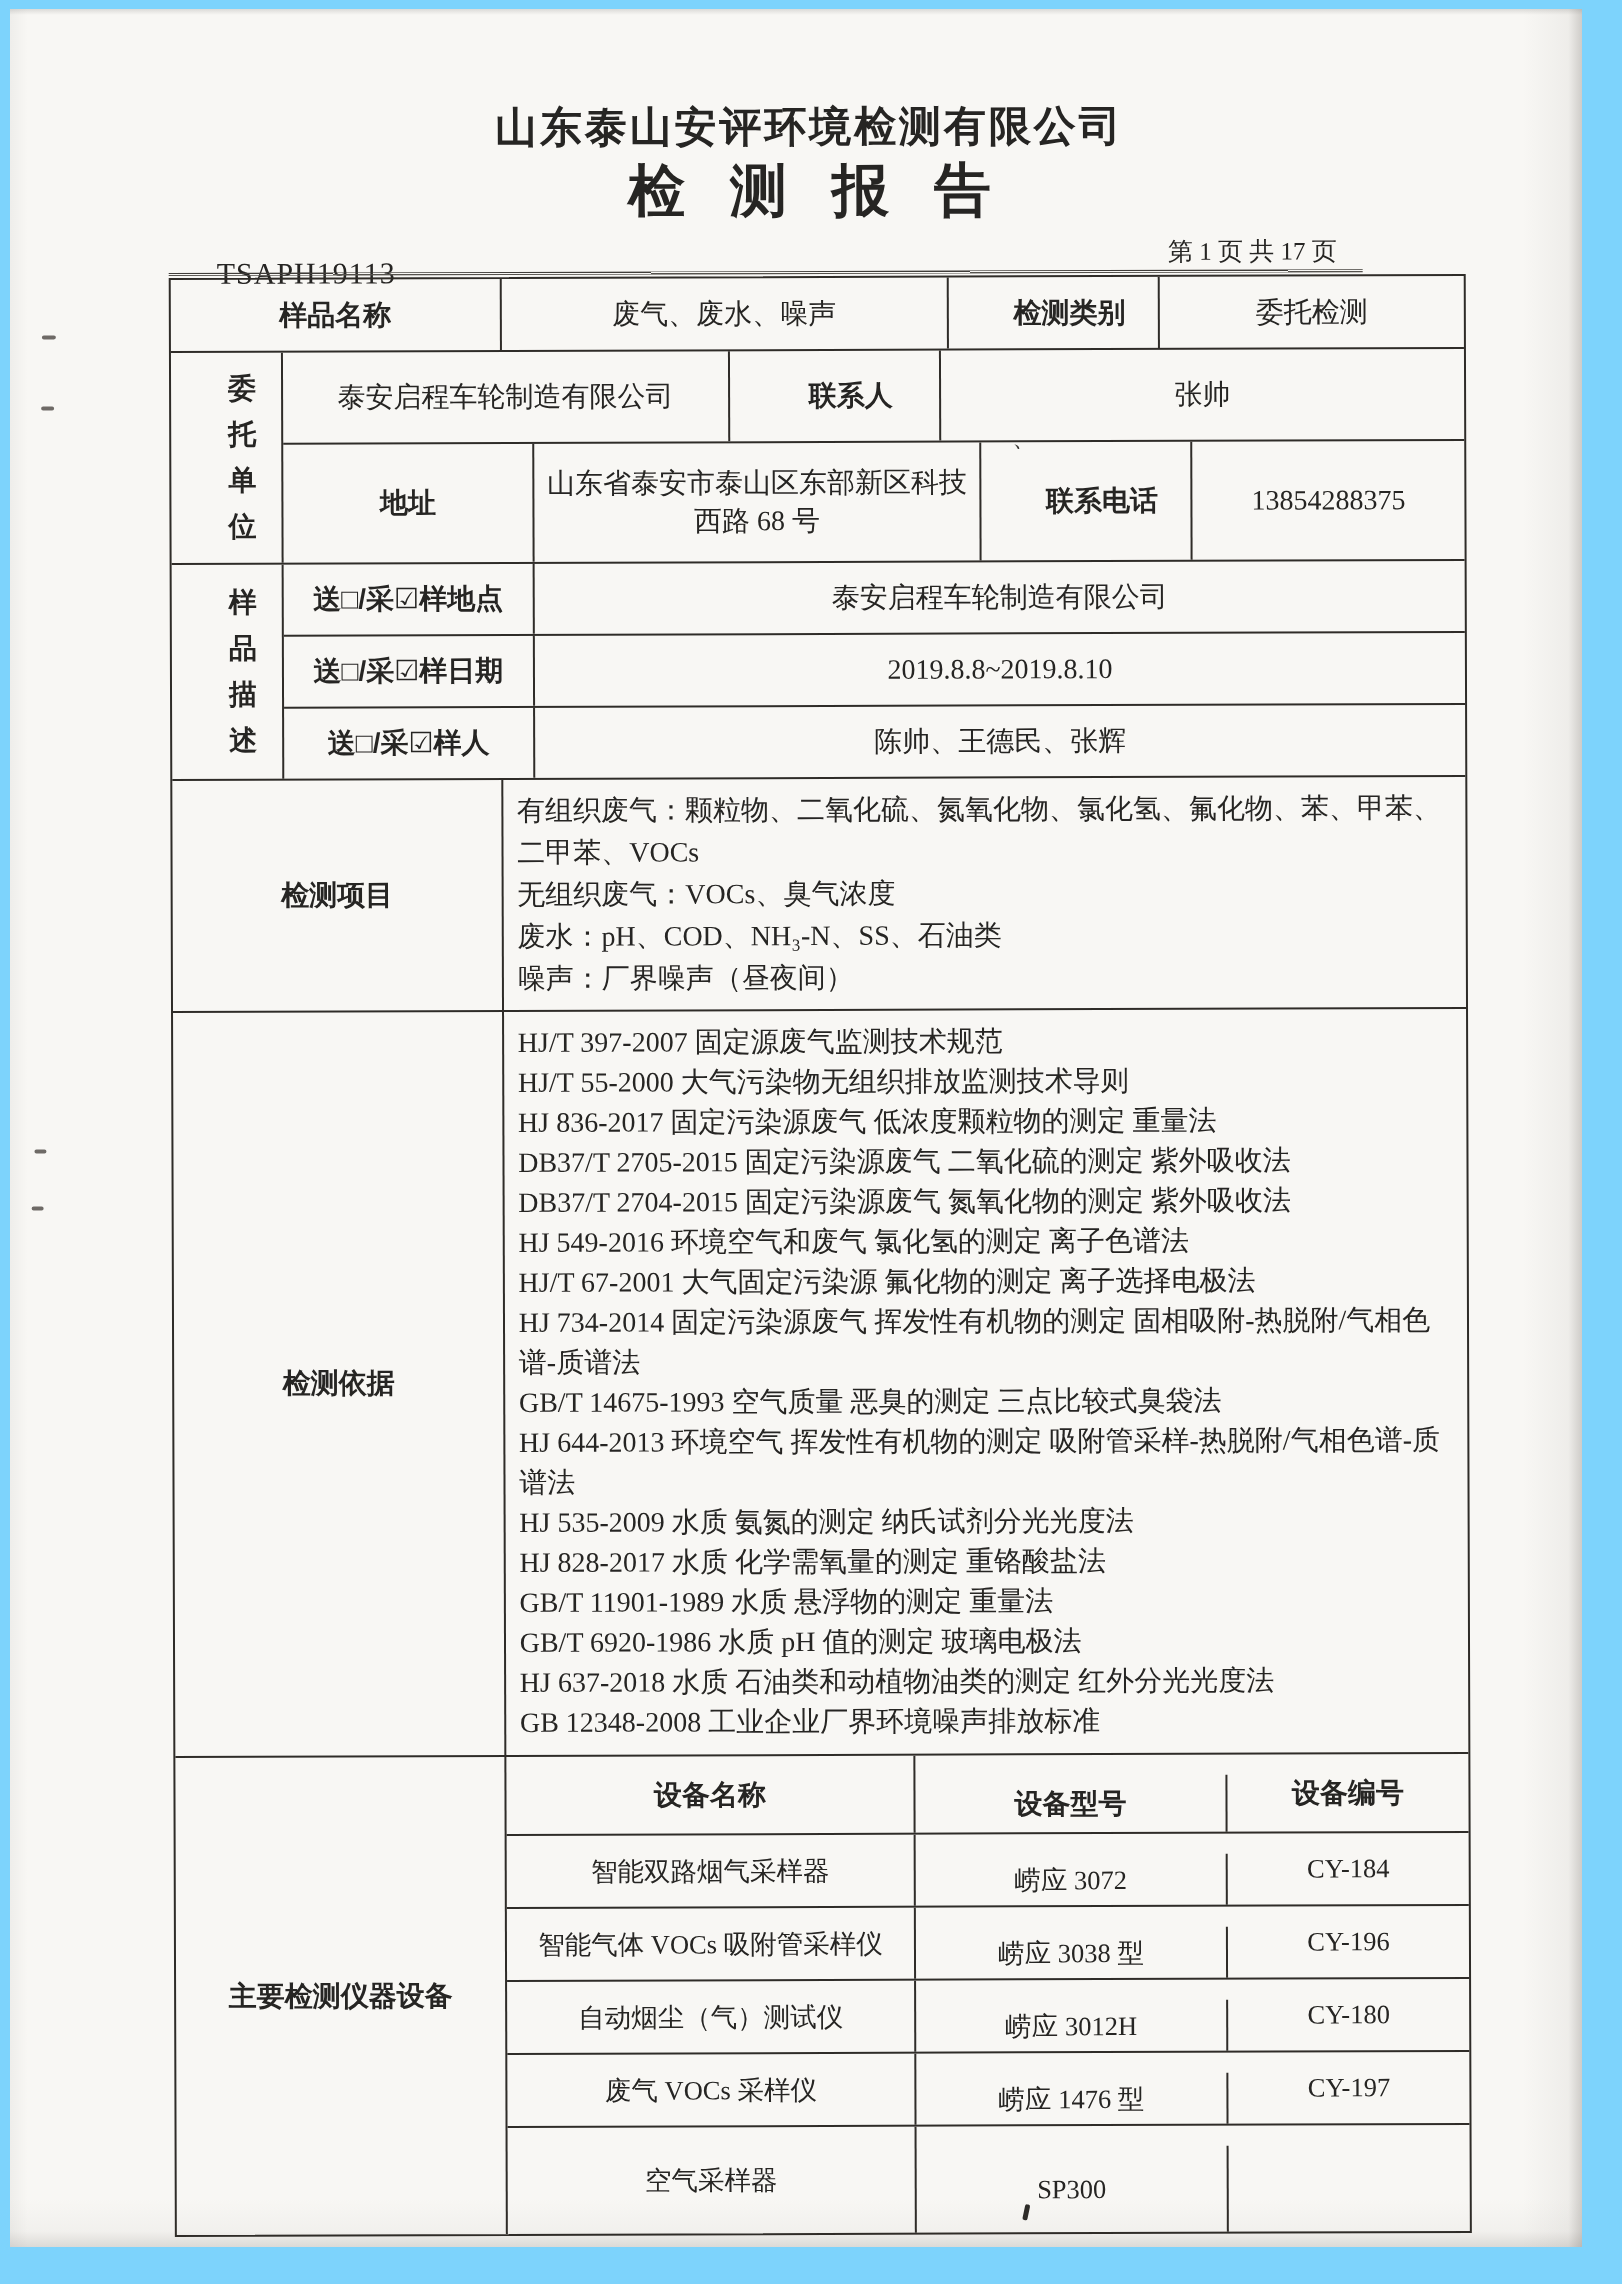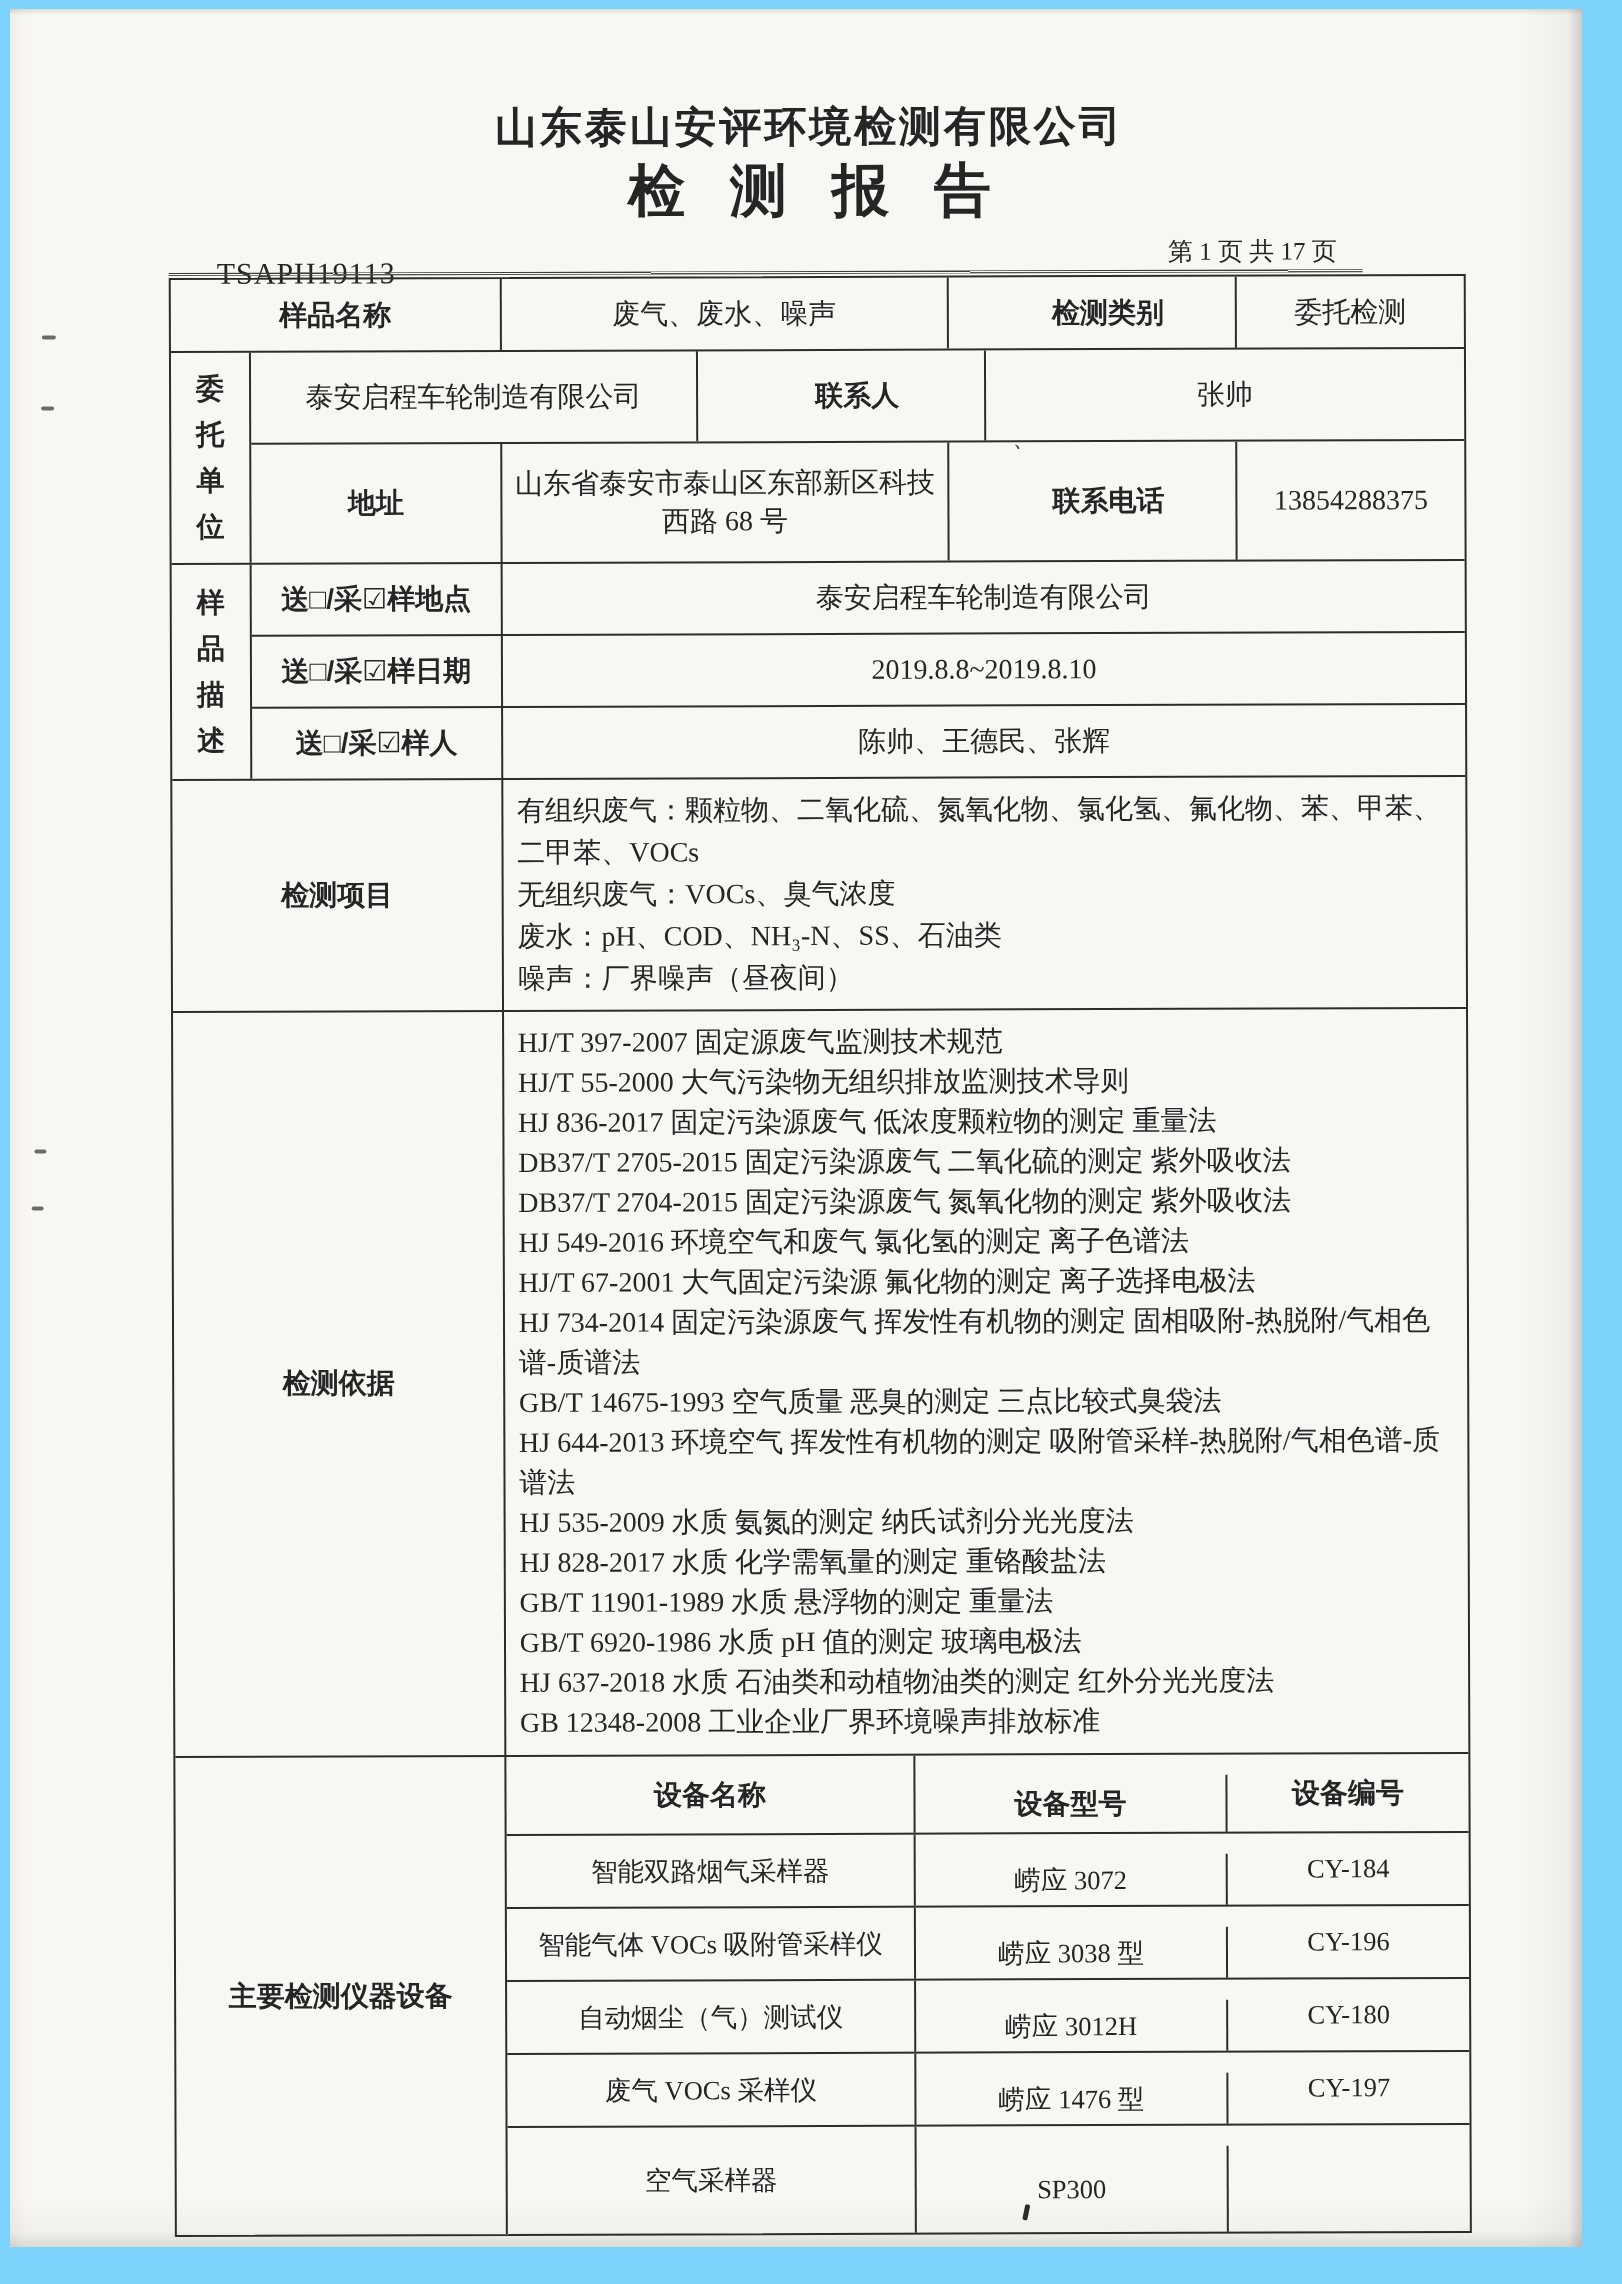--- a/index.html
+++ b/index.html
@@ -36,25 +36,25 @@
         padding:3.9px 7.8px;}
   .cell.last{border-right:none;}
   .lab{font-family:"Liberation Sans","DejaVu Sans",sans-serif;font-weight:700;font-size:28px;}
   .val{font-family:"Liberation Serif","DejaVu Serif",serif;}
   .stack{display:flex;flex-direction:column;flex:1;min-width:0;}
   .row{display:flex;border-bottom:2.9px solid #2f2c28;box-sizing:border-box;}
   .row:last-child{border-bottom:none;}
   .vlab{width:35px;word-break:break-all;line-height:46px;text-align:center;}
 
   
-  .w-narrow{width:80px;flex:none;}
+  .w-narrow{width:80px;flex:none;margin-left:32px;}
   .w-lab1{width:251px;flex:none;}
   .w-lab2{width:331px;flex:none;}
   .w-val1{width:447px;flex:none;}
-  .w-val2{width:288px;flex:none;padding-left:40px;}
+  .w-val2{width:211px;flex:none;padding-left:40px;}
   .w-rest{flex:1;min-width:0;}
   .w-dev1{width:409px;flex:none;}
   .w-dev2{width:312px;flex:none;margin-top:20px;}
 
   .h-s1{min-height:71px;}
   .h-name{min-height:90px;}
   .h-addr{min-height:118px;}
   .h-desc{min-height:70px;}
   .items-cell{flex-direction:column;align-items:flex-start;justify-content:center;
               text-align:left;padding:9.8px 13.7px;}

